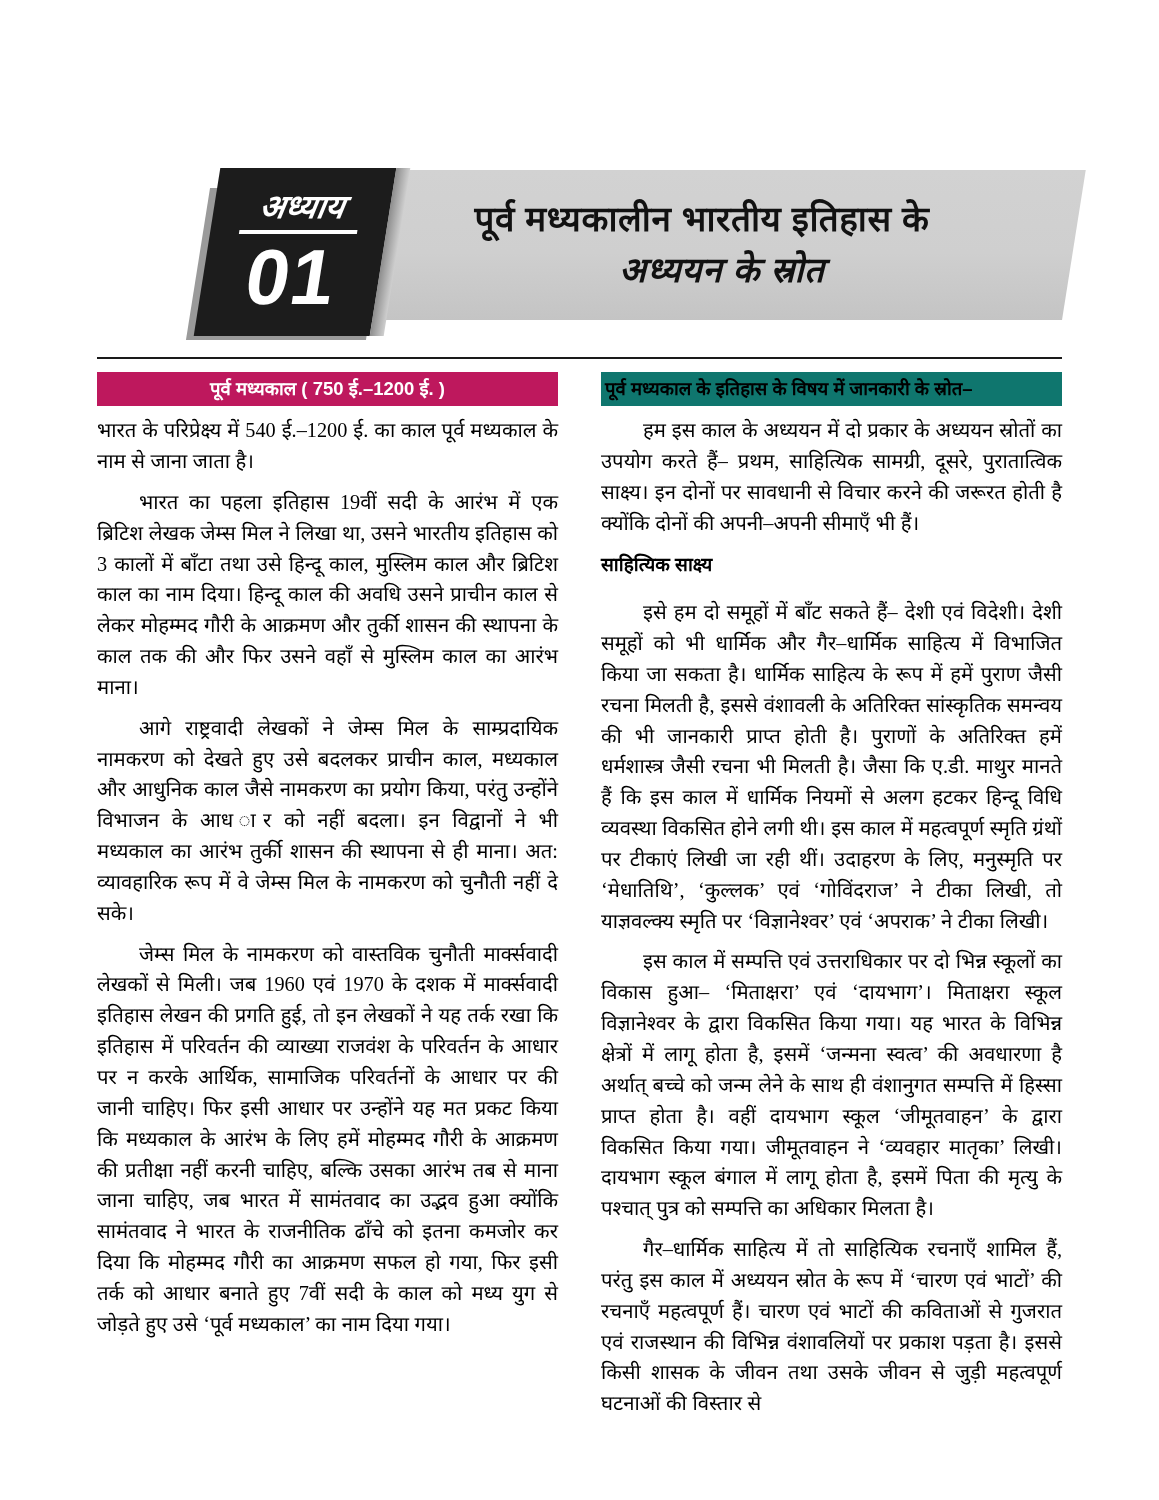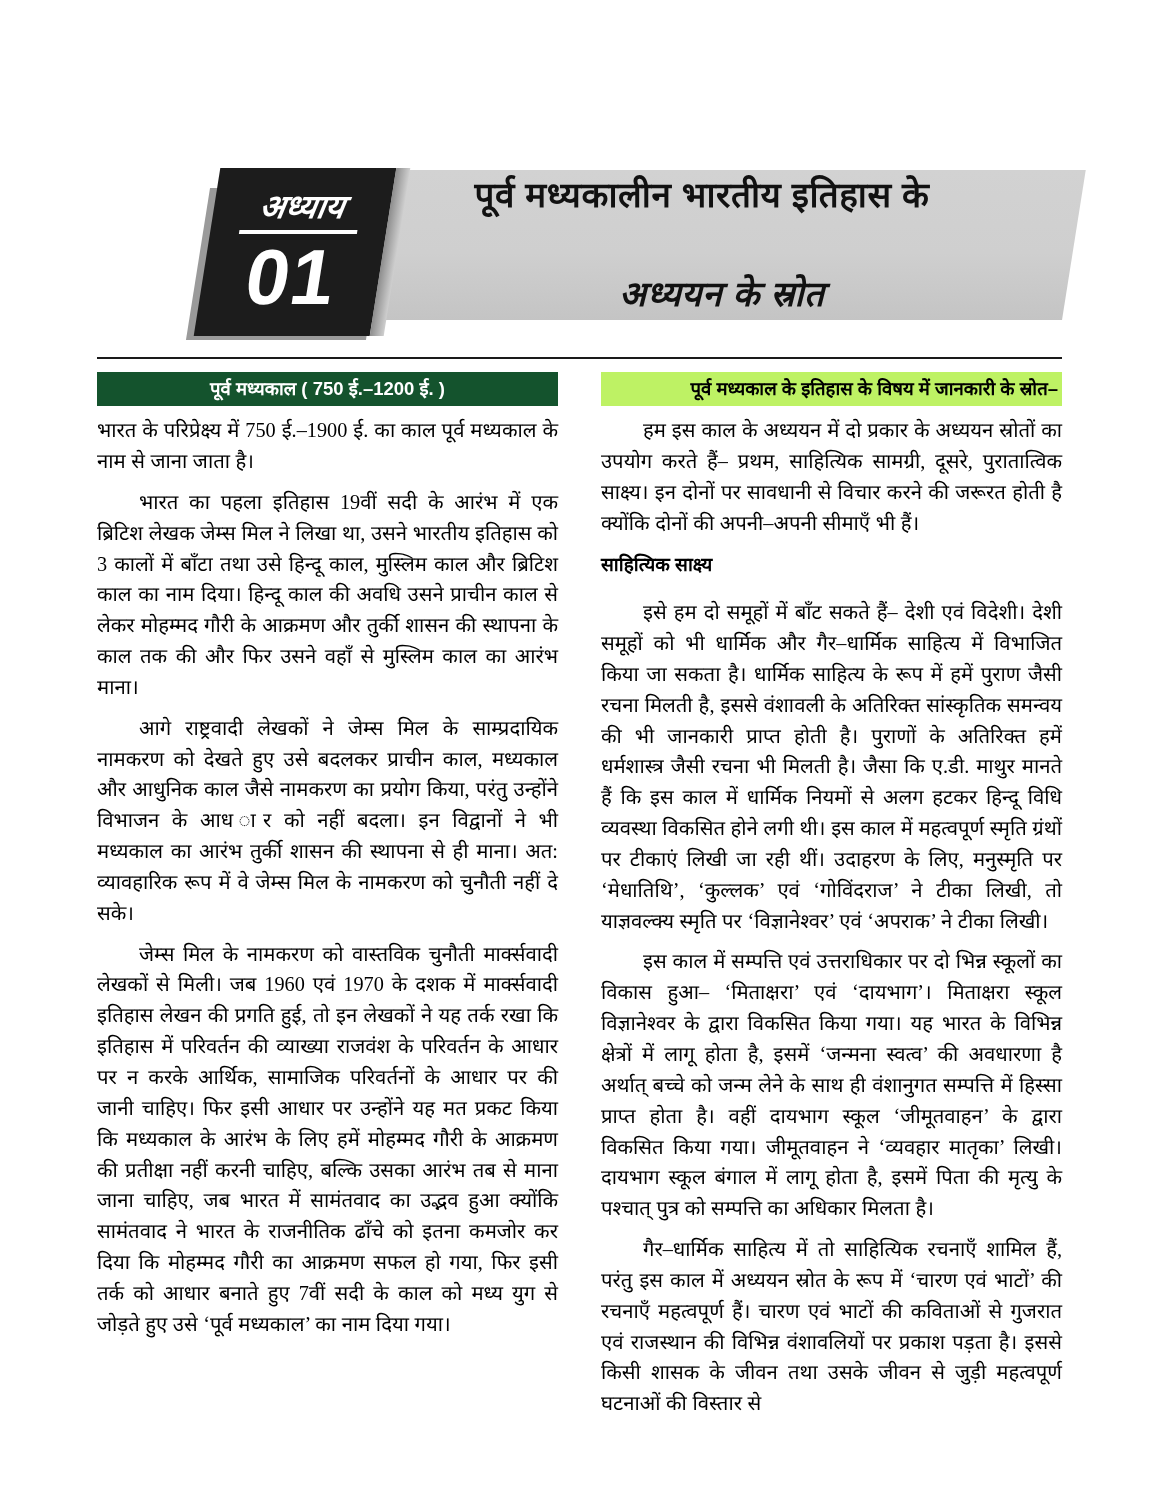--- a/index.html
+++ b/index.html
@@ -44,21 +44,21 @@
   }
   .banner-inner {
     position: absolute;
     left: 245px;
     top: 10px;
     width: 720px;
     height: 150px;
     display: flex;
     flex-direction: column;
     align-items: center;
-    justify-content: space-between;
+    justify-content: center;
   }
   .banner-line {
     font-family: "Liberation Sans", "DejaVu Sans", sans-serif;
     font-weight: bold;
     font-size: 35px;
     line-height: 1.45;
     letter-spacing: 0.6px;
     color: #111;
     white-space: nowrap;
   }
@@ -153,33 +153,33 @@
     position: absolute;
     left: 97px;
     top: 372px;
     width: 965px;
     display: flex;
     gap: 43px;
   }
   .col { width: 461px; }
 
   .bar-black {
-    background: #14532d;
+    background: #be185d;
     color: #ffffff;
     text-align: center;
     font-family: "Liberation Sans", "DejaVu Sans", sans-serif;
     font-weight: bold;
     font-size: 18.5px;
     padding: 5px 6px 6px 6px;
     line-height: 1.25;
   }
   .bar-gray {
-    background: #bef264;
+    background: #0f766e;
     color: #000000;
-    text-align: right;
+    text-align: left;
     font-family: "Liberation Sans", "DejaVu Sans", sans-serif;
     font-weight: bold;
     font-size: 18.5px;
     padding: 5px 4px 6px 4px;
     line-height: 1.25;
   }
   .sub-head {
     font-family: "Liberation Sans", "DejaVu Sans", sans-serif;
     font-weight: bold;
     font-size: 19px;
@@ -228,21 +228,21 @@
   </div>
 
   <div class="head-rule"></div>
 
   <div class="columns">
 
     <div class="col">
 
       <div class="bar-black">पूर्व मध्यकाल ( 750 ई.–1200 ई. )</div>
 
-      <p class="body noindent">भारत के परिप्रेक्ष्य में 750 ई.–1900 ई. का काल पूर्व मध्यकाल के नाम से जाना जाता है।</p>
+      <p class="body noindent">भारत के परिप्रेक्ष्य में 540 ई.–1200 ई. का काल पूर्व मध्यकाल के नाम से जाना जाता है।</p>
 
 
       <p class="body">भारत का पहला इतिहास 19वीं सदी के आरंभ में एक ब्रिटिश लेखक जेम्स मिल ने लिखा था, उसने भारतीय इतिहास को 3 कालों में बाँटा तथा उसे हिन्दू काल, मुस्लिम काल और ब्रिटिश काल का नाम दिया। हिन्दू काल की अवधि उसने प्राचीन काल से लेकर मोहम्मद गौरी के आक्रमण और तुर्की शासन की स्थापना के काल तक की और फिर उसने वहाँ से मुस्लिम काल का आरंभ माना।</p>
 
       <p class="body">आगे राष्ट्रवादी लेखकों ने जेम्स मिल के साम्प्रदायिक नामकरण को देखते हुए उसे बदलकर प्राचीन काल, मध्यकाल और आधुनिक काल जैसे नामकरण का प्रयोग किया, परंतु उन्होंने विभाजन के आध ार को नहीं बदला। इन विद्वानों ने भी मध्यकाल का आरंभ तुर्की शासन की स्थापना से ही माना। अत: व्यावहारिक रूप में वे जेम्स मिल के नामकरण को चुनौती नहीं दे सके।</p>
 
       <p class="body">जेम्स मिल के नामकरण को वास्तविक चुनौती मार्क्सवादी लेखकों से मिली। जब 1960 एवं 1970 के दशक में मार्क्सवादी इतिहास लेखन की प्रगति हुई, तो इन लेखकों ने यह तर्क रखा कि इतिहास में परिवर्तन की व्याख्या राजवंश के परिवर्तन के आधार पर न करके आर्थिक, सामाजिक परिवर्तनों के आधार पर की जानी चाहिए। फिर इसी आधार पर उन्होंने यह मत प्रकट किया कि मध्यकाल के आरंभ के लिए हमें मोहम्मद गौरी के आक्रमण की प्रतीक्षा नहीं करनी चाहिए, बल्कि उसका आरंभ तब से माना जाना चाहिए, जब भारत में सामंतवाद का उद्भव हुआ क्योंकि सामंतवाद ने भारत के राजनीतिक ढाँचे को इतना कमजोर कर दिया कि मोहम्मद गौरी का आक्रमण सफल हो गया, फिर इसी तर्क को आधार बनाते हुए 7वीं सदी के काल को मध्य युग से जोड़ते हुए उसे ‘पूर्व मध्यकाल’ का नाम दिया गया।</p>
     </div>
 
     <div class="col">

